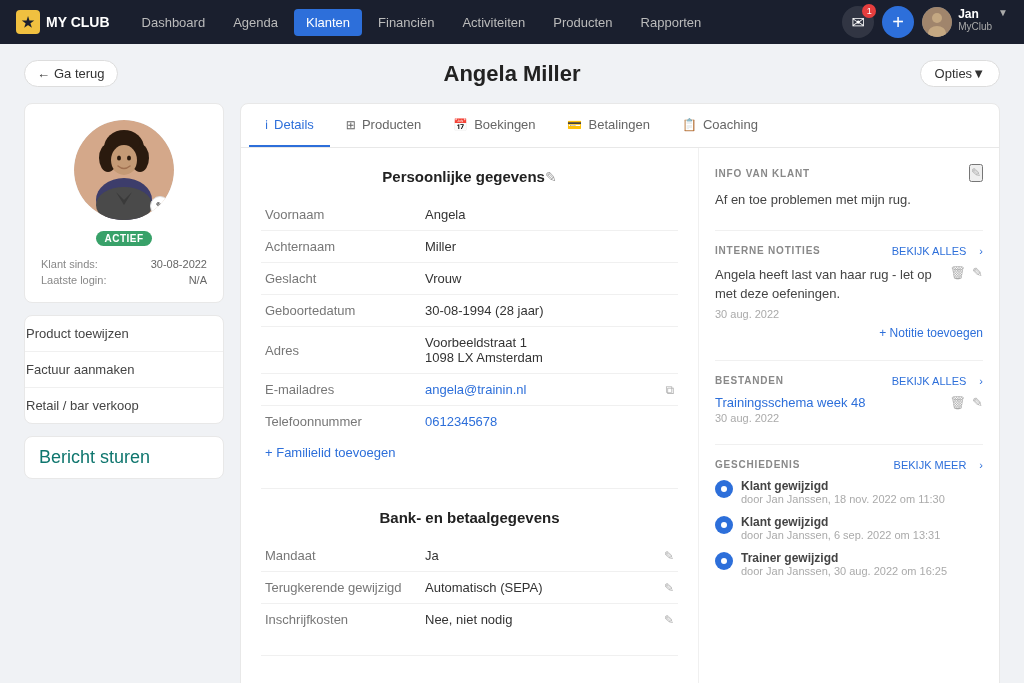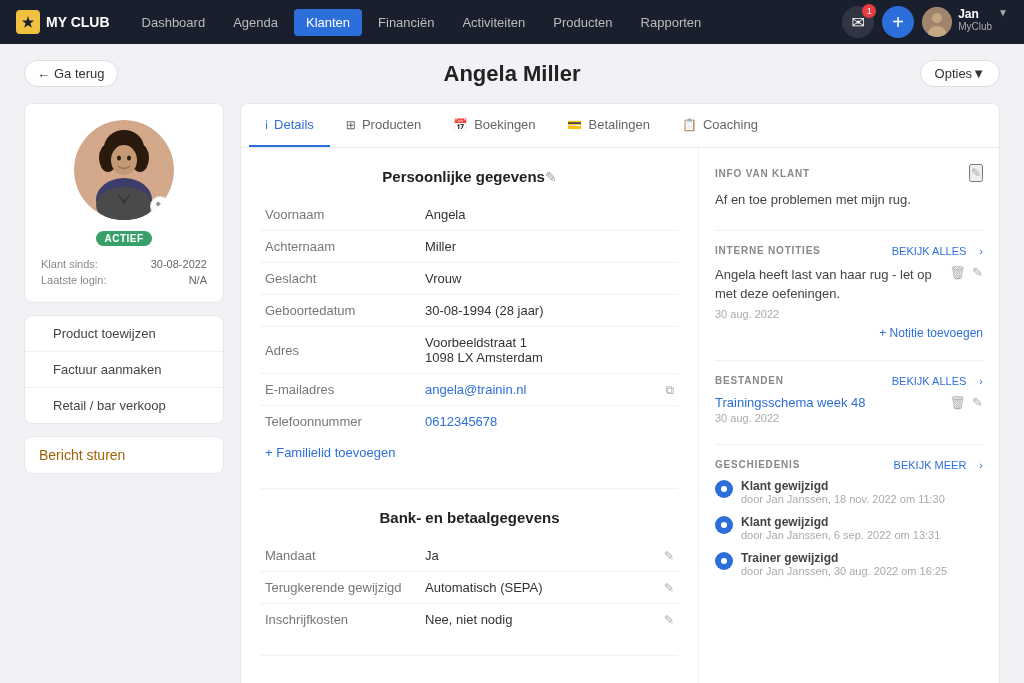--- a/index.html
+++ b/index.html
@@ -158,37 +158,37 @@
       font-size: 11px; color: #666;
       margin-top: 4px;
     }
     .meta-row span:first-child { color: #888; }
     .sidebar-actions {
       background: #fff; border-radius: 8px;
       border: 1px solid #e8e8e8;
       overflow: hidden;
     }
     .sidebar-action-item {
-      padding: 10px 28px;
+      padding: 10px 1px;
       cursor: pointer;
       font-size: 13px;
       color: #444;
       border-bottom: 1px solid #f0f0f0;
     }
     .sidebar-action-item:last-child { border-bottom: none; }
     .sidebar-msg {
       background: #fff; border-radius: 8px;
       border: 1px solid #e8e8e8;
       overflow: hidden;
     }
     .sidebar-msg-item {
       padding: 10px 14px;
       cursor: pointer;
-      font-size: 14px;
-      color: #a16207;
+      font-size: 18px;
+      color: #0f766e;
     }
 
     
     .main-content {
       flex: 1;
       background: #fff;
       border-radius: 8px;
       border: 1px solid #e8e8e8;
       overflow: hidden;
     }

